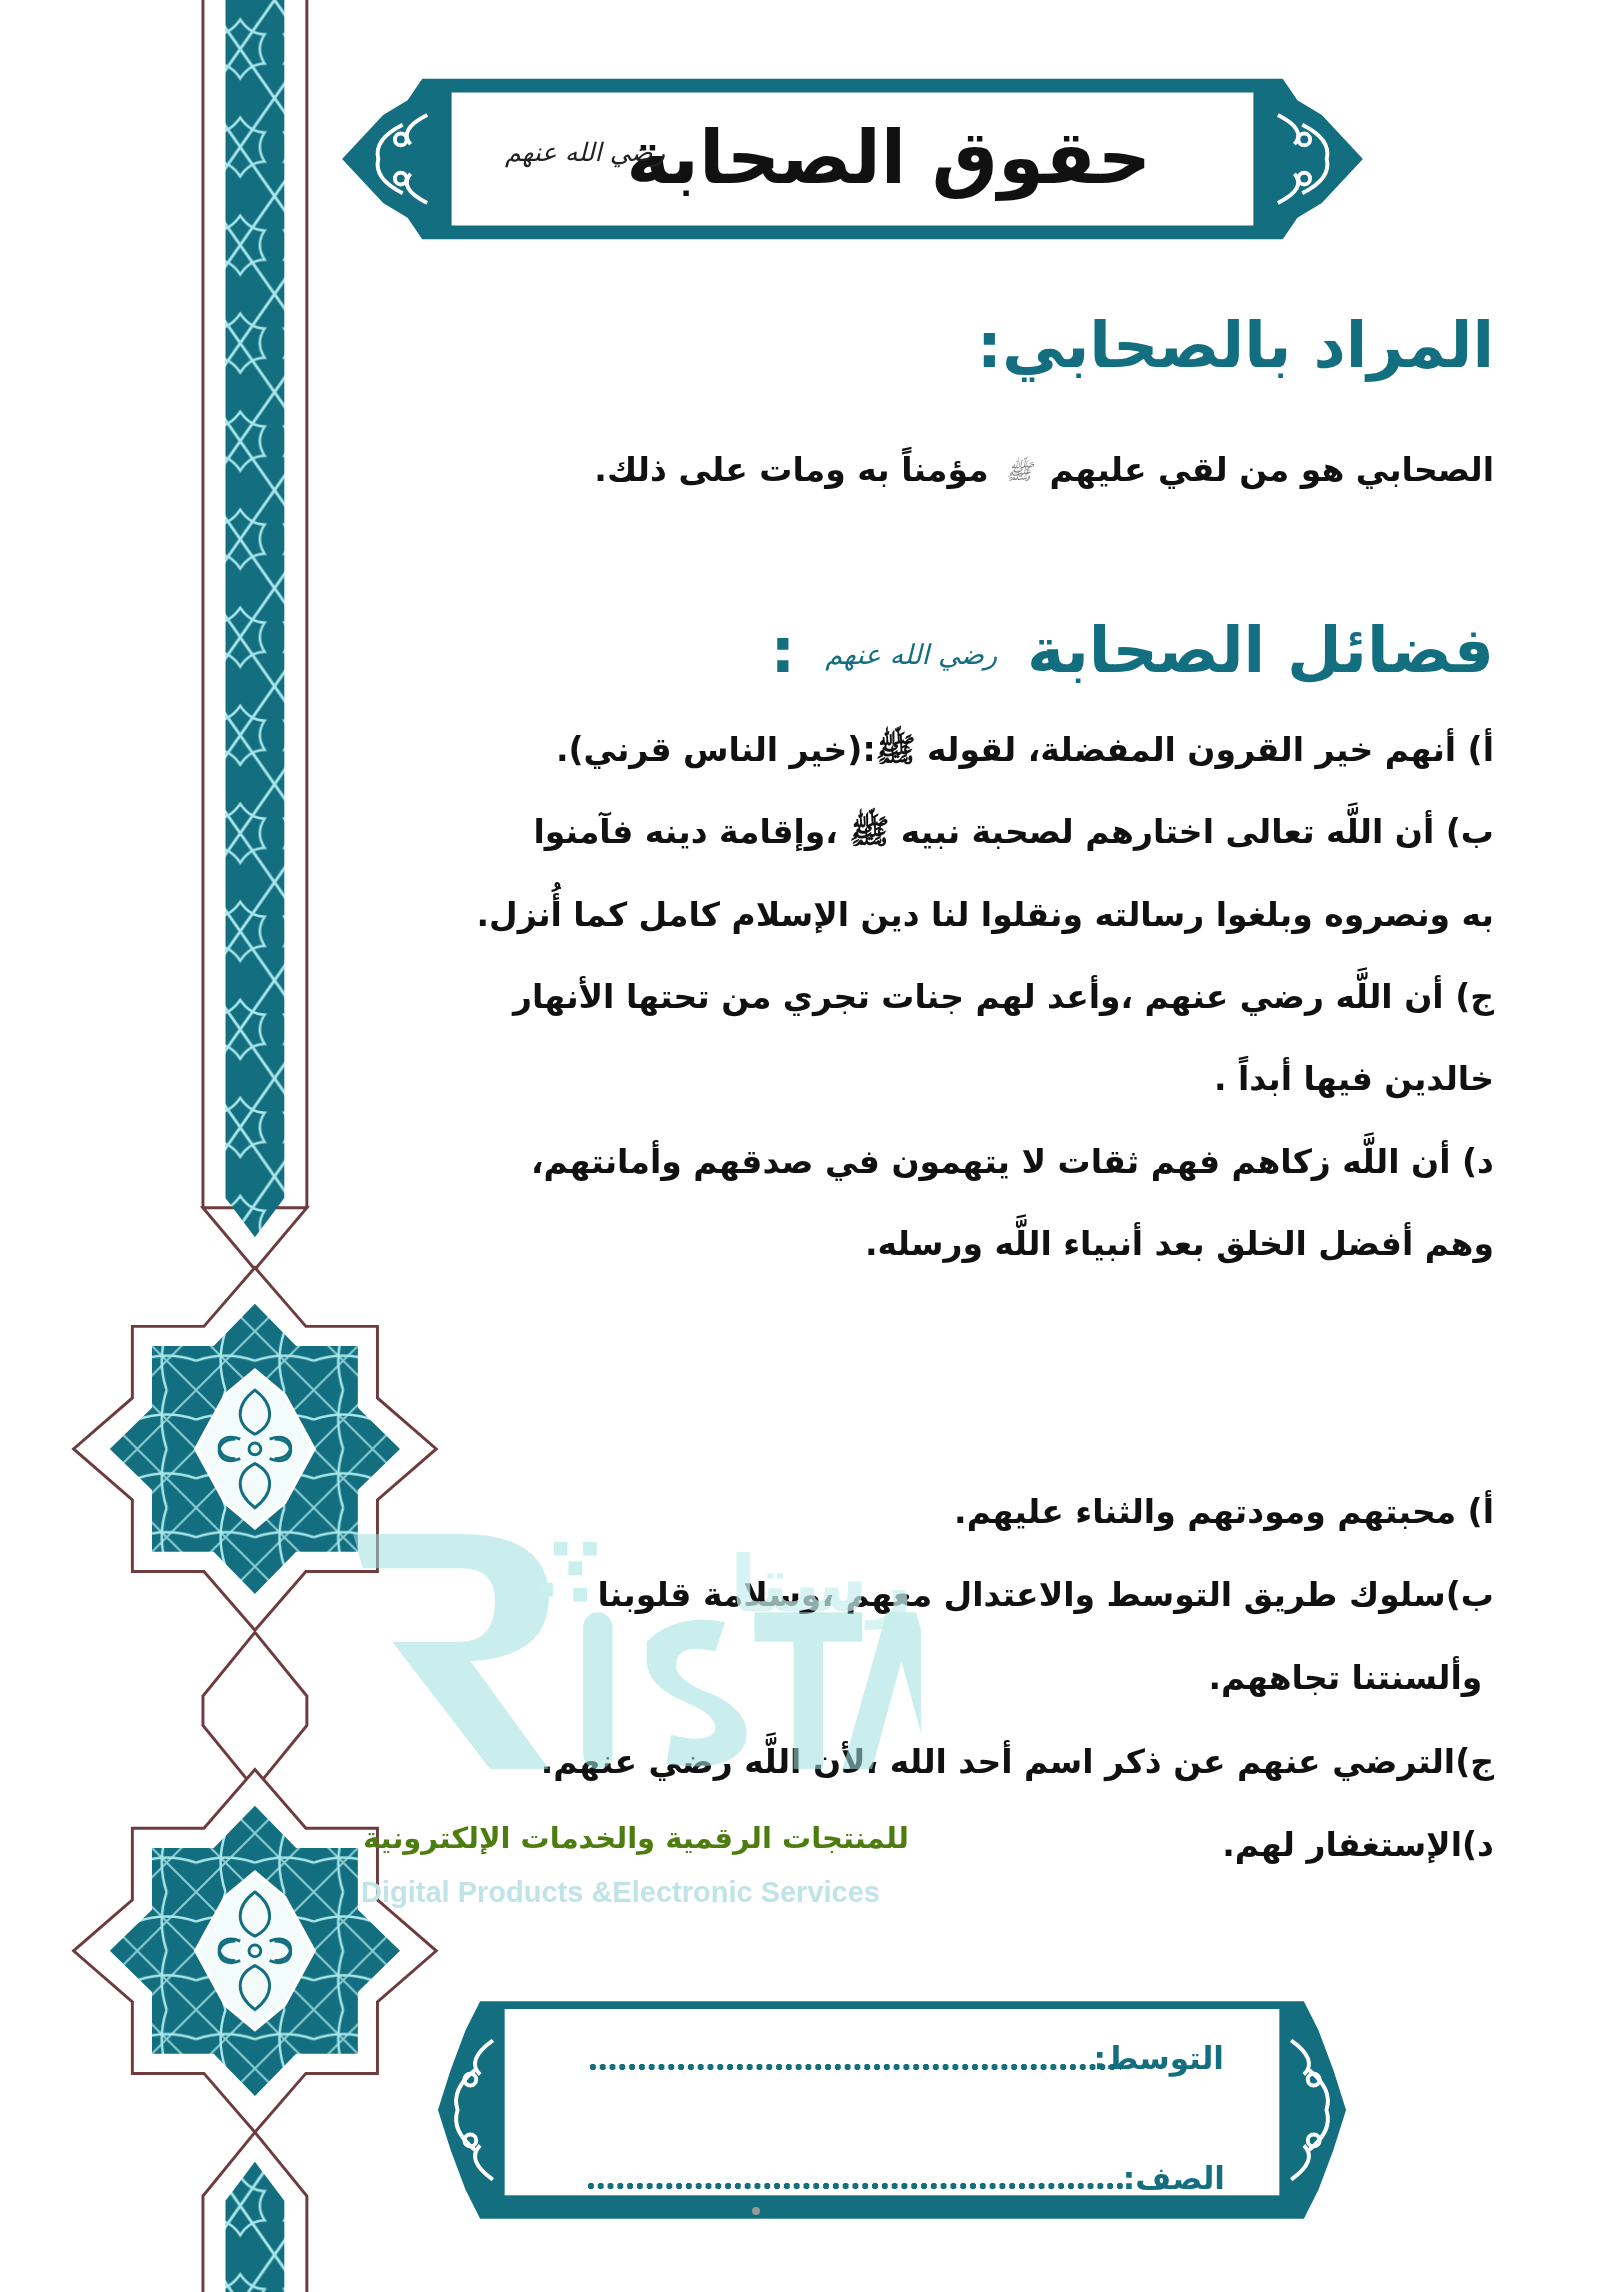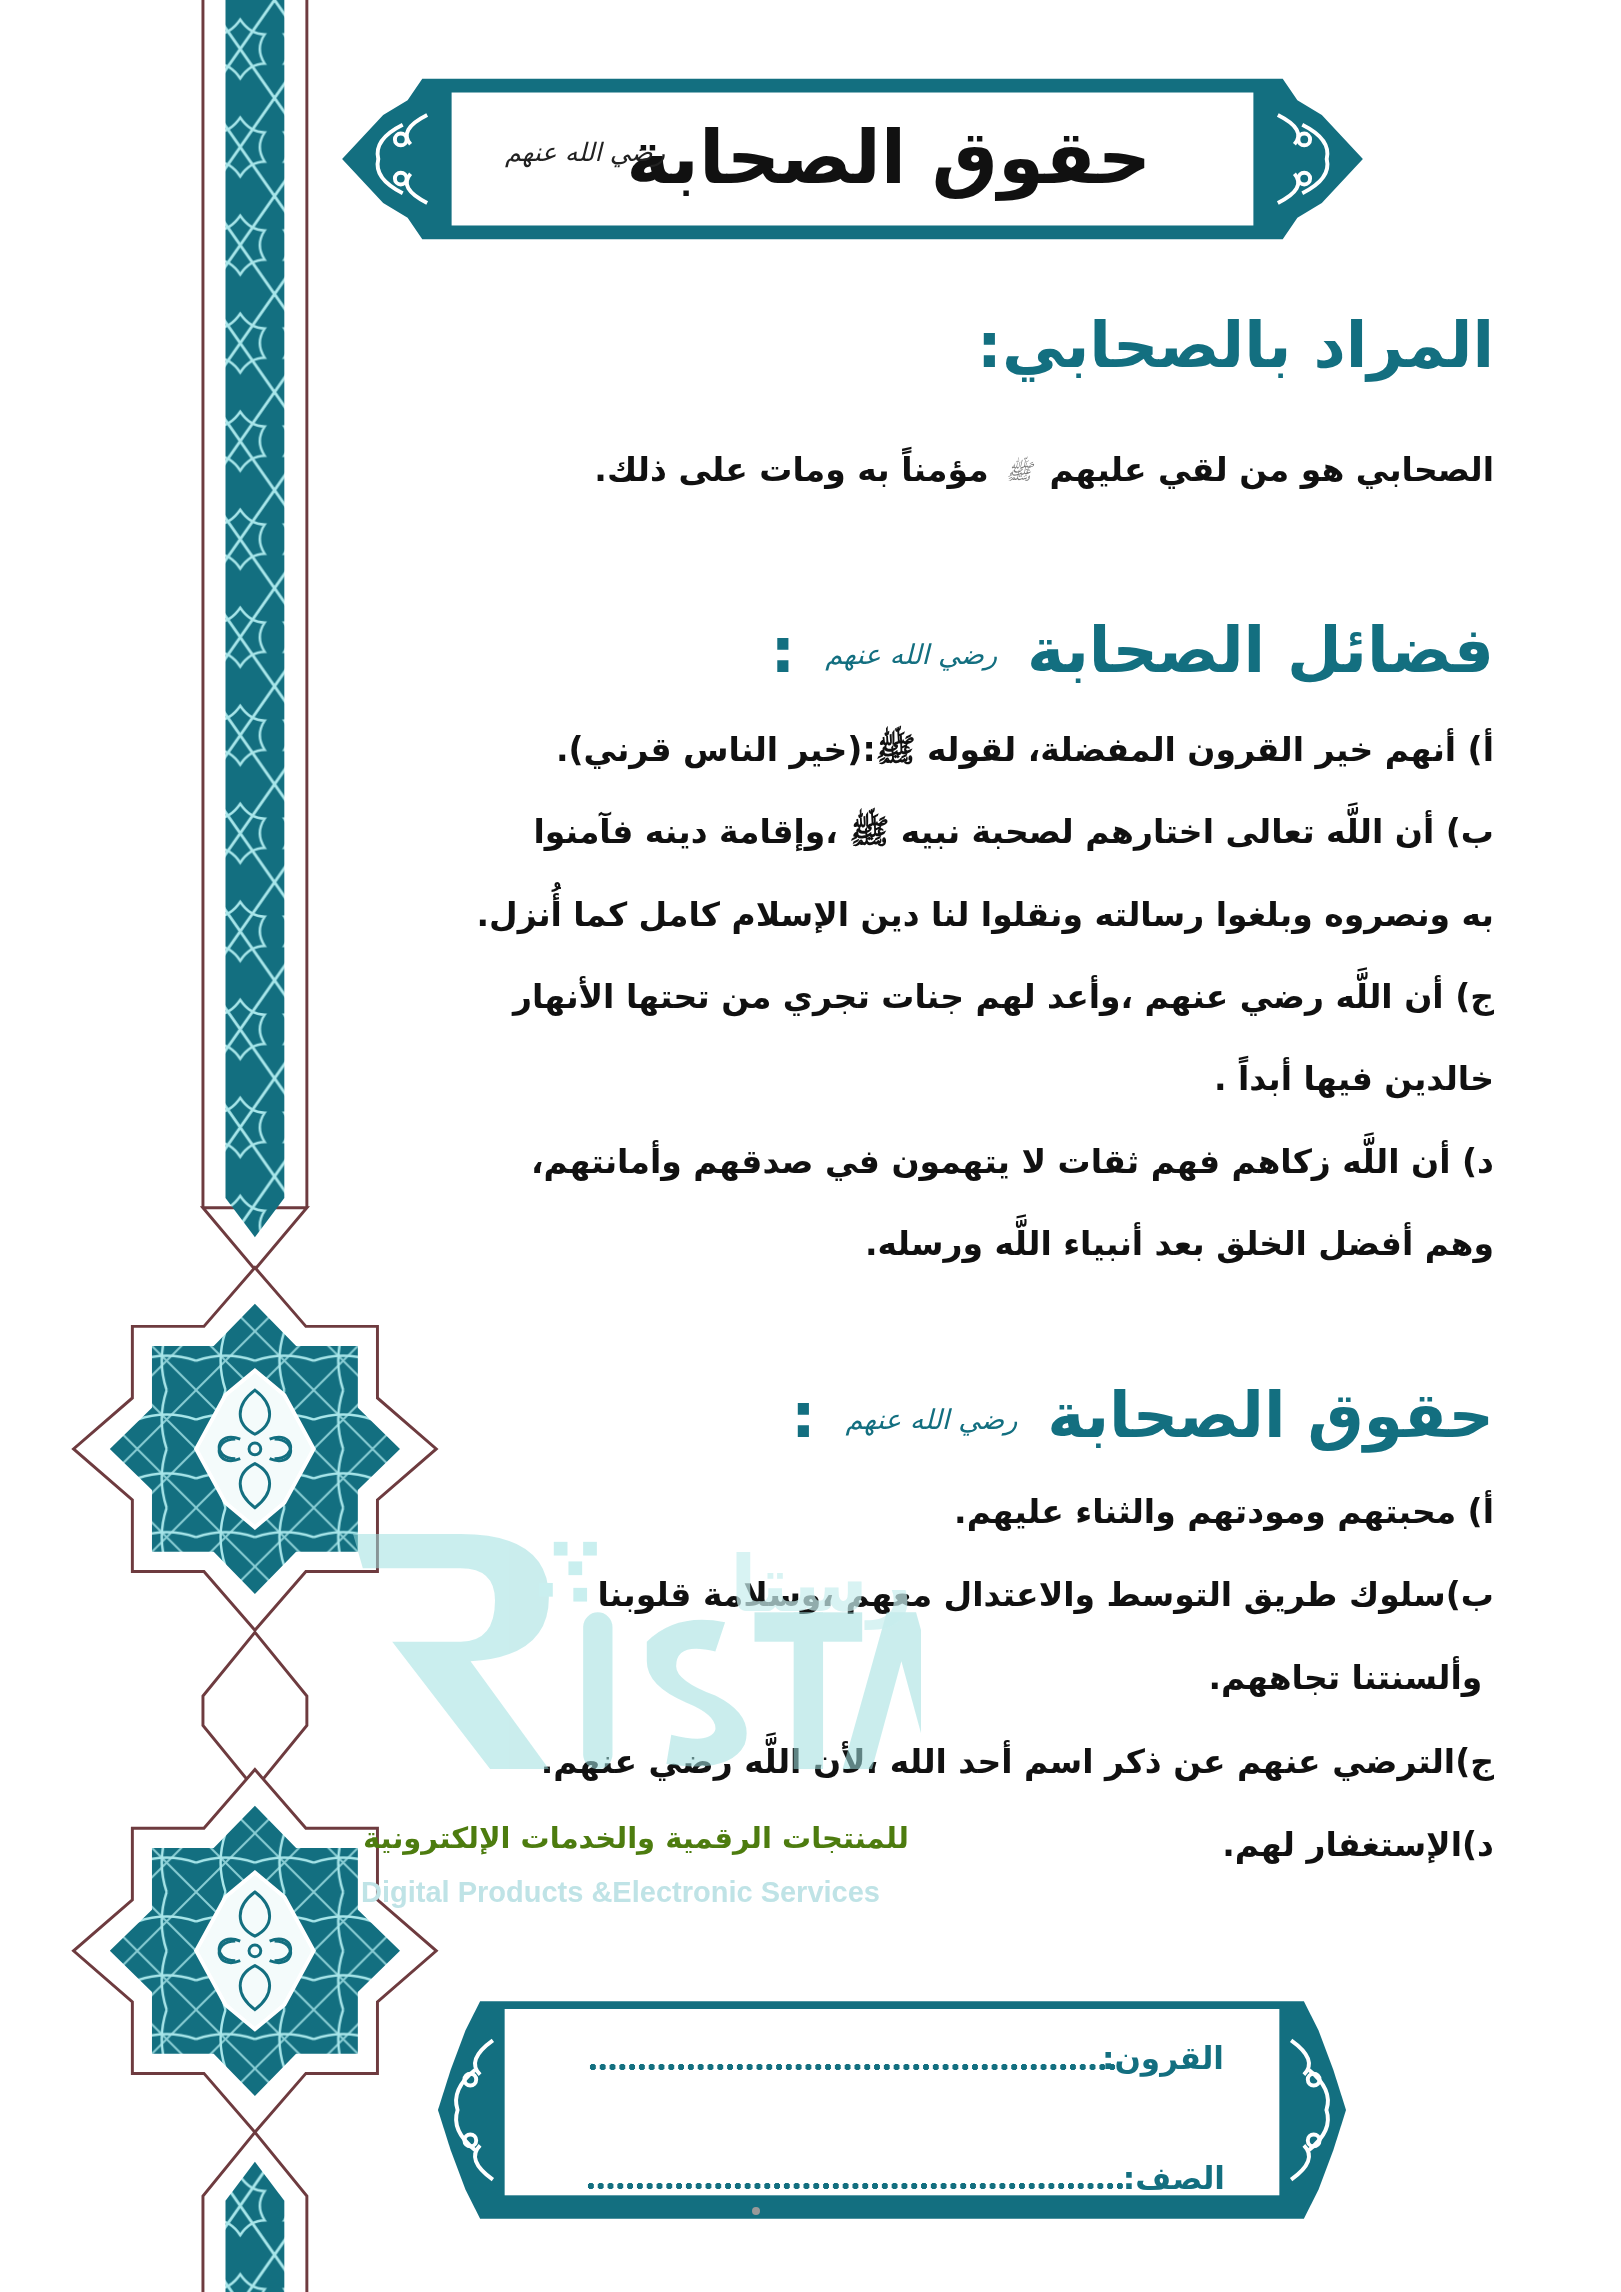--- a/index.html
+++ b/index.html
@@ -114,25 +114,20 @@
     <span>:</span>
   </div>
   <div class="line" style="top:733px;">أ) أنهم خير القرون المفضلة، لقوله ﷺ:(خير الناس قرني).</div>
   <div class="line" style="top:815px;left:0;">ب) أن اللَّه تعالى اختارهم لصحبة نبيه ﷺ ،وإقامة دينه فآمنوا</div>
   <div class="line" style="top:898px;">به ونصروه وبلغوا رسالته ونقلوا لنا دين الإسلام كامل كما أُنزل.</div>
   <div class="line" style="top:980px;">ج) أن اللَّه رضي عنهم ،وأعد لهم جنات تجري من تحتها الأنهار</div>
   <div class="line" style="top:1062px;">خالدين فيها أبداً .</div>
   <div class="line" style="top:1145px;">د) أن اللَّه زكاهم فهم ثقات لا يتهمون في صدقهم وأمانتهم،</div>
   <div class="line" style="top:1227px;">وهم أفضل الخلق بعد أنبياء اللَّه ورسله.</div>
 
-  <div class="heading abs" style="right:0;top:1384px;">
-    <span>حقوق الصحابة</span>
-    <span class="honor-inline">رضي الله عنهم</span>
-    <span>:</span>
-  </div>
   <div class="line" style="top:1495px;">أ) محبتهم ومودتهم والثناء عليهم.</div>
   <div class="line" style="top:1578px;">ب)سلوك طريق التوسط والاعتدال معهم ،وسلامة قلوبنا</div>
   <div class="line" style="top:1661px;right:11.8px;">وألسنتنا تجاههم.</div>
   <div class="line" style="top:1745px;">ج)الترضي عنهم عن ذكر اسم أحد الله ،لأن اللَّه رضي عنهم.</div>
   <div class="line" style="top:1828px;">د)الإستغفار لهم.</div>
 </div>
 
 <div class="wm" style="left:0;top:0;width:1621px;height:2293px;">
   <svg class="abs" style="left:353px;top:1534px;" width="568" height="235" viewBox="0 0 580 240">
     <g fill="#9fe0e0" opacity="0.55">
@@ -164,19 +159,19 @@
       <path d="M40 70 Q15 90 22 111 Q15 132 40 152"></path>
       <path d="M58 40 Q30 60 45 75 M58 182 Q30 162 45 147"></path>
       <circle cx="35" cy="80" r="6"></circle>
         <circle cx="35" cy="142" r="6"></circle>
       <path d="M890 70 Q915 90 908 111 Q915 132 890 152"></path>
       <path d="M872 40 Q900 60 885 75 M872 182 Q900 162 885 147"></path>
       <circle cx="895" cy="80" r="6"></circle>
         <circle cx="895" cy="142" r="6"></circle>
     </g>
   </svg>
-  <div class="form-label" style="right:124px;top:39px;">القرون:</div>
+  <div class="form-label" style="right:124px;top:39px;">التوسط:</div>
   <div class="dots" style="left:152px;right:227px;top:62px;"></div>
   <div class="form-label" style="right:123px;top:159px;">الصف:</div>
   <div class="dots" style="left:150px;right:225px;top:181px;"></div>
   <div class="abs" style="left:316px;top:206px;width:7.8px;height:7.8px;border-radius:50%;background:#999;"></div>
 </div>
 
 
 </body></html>

